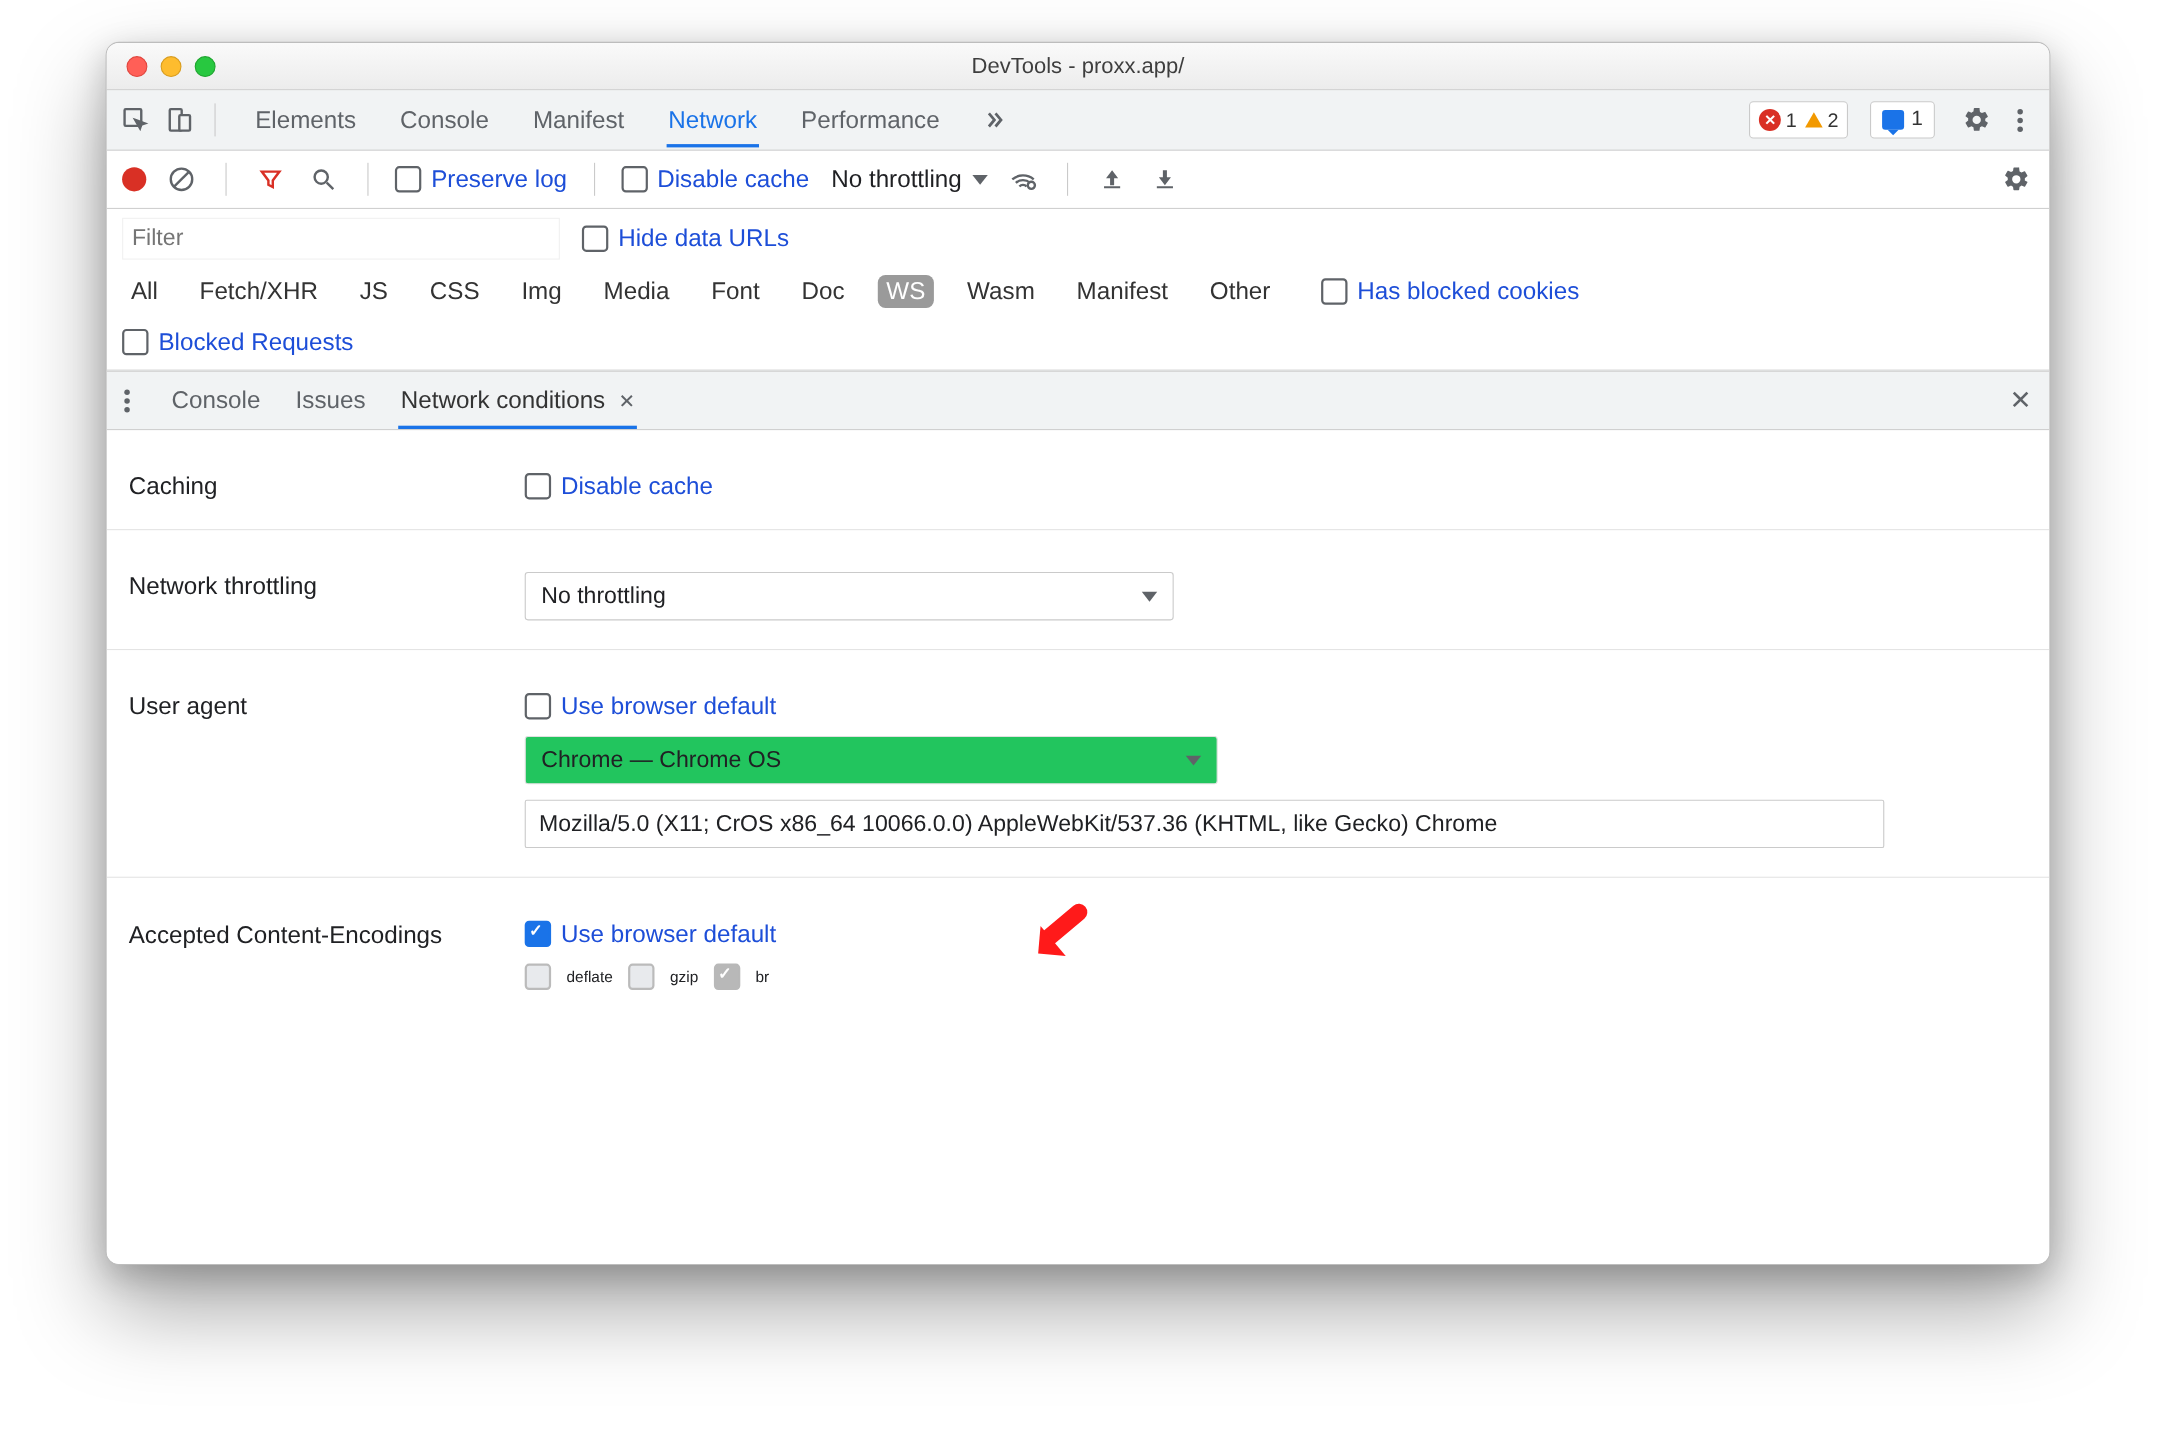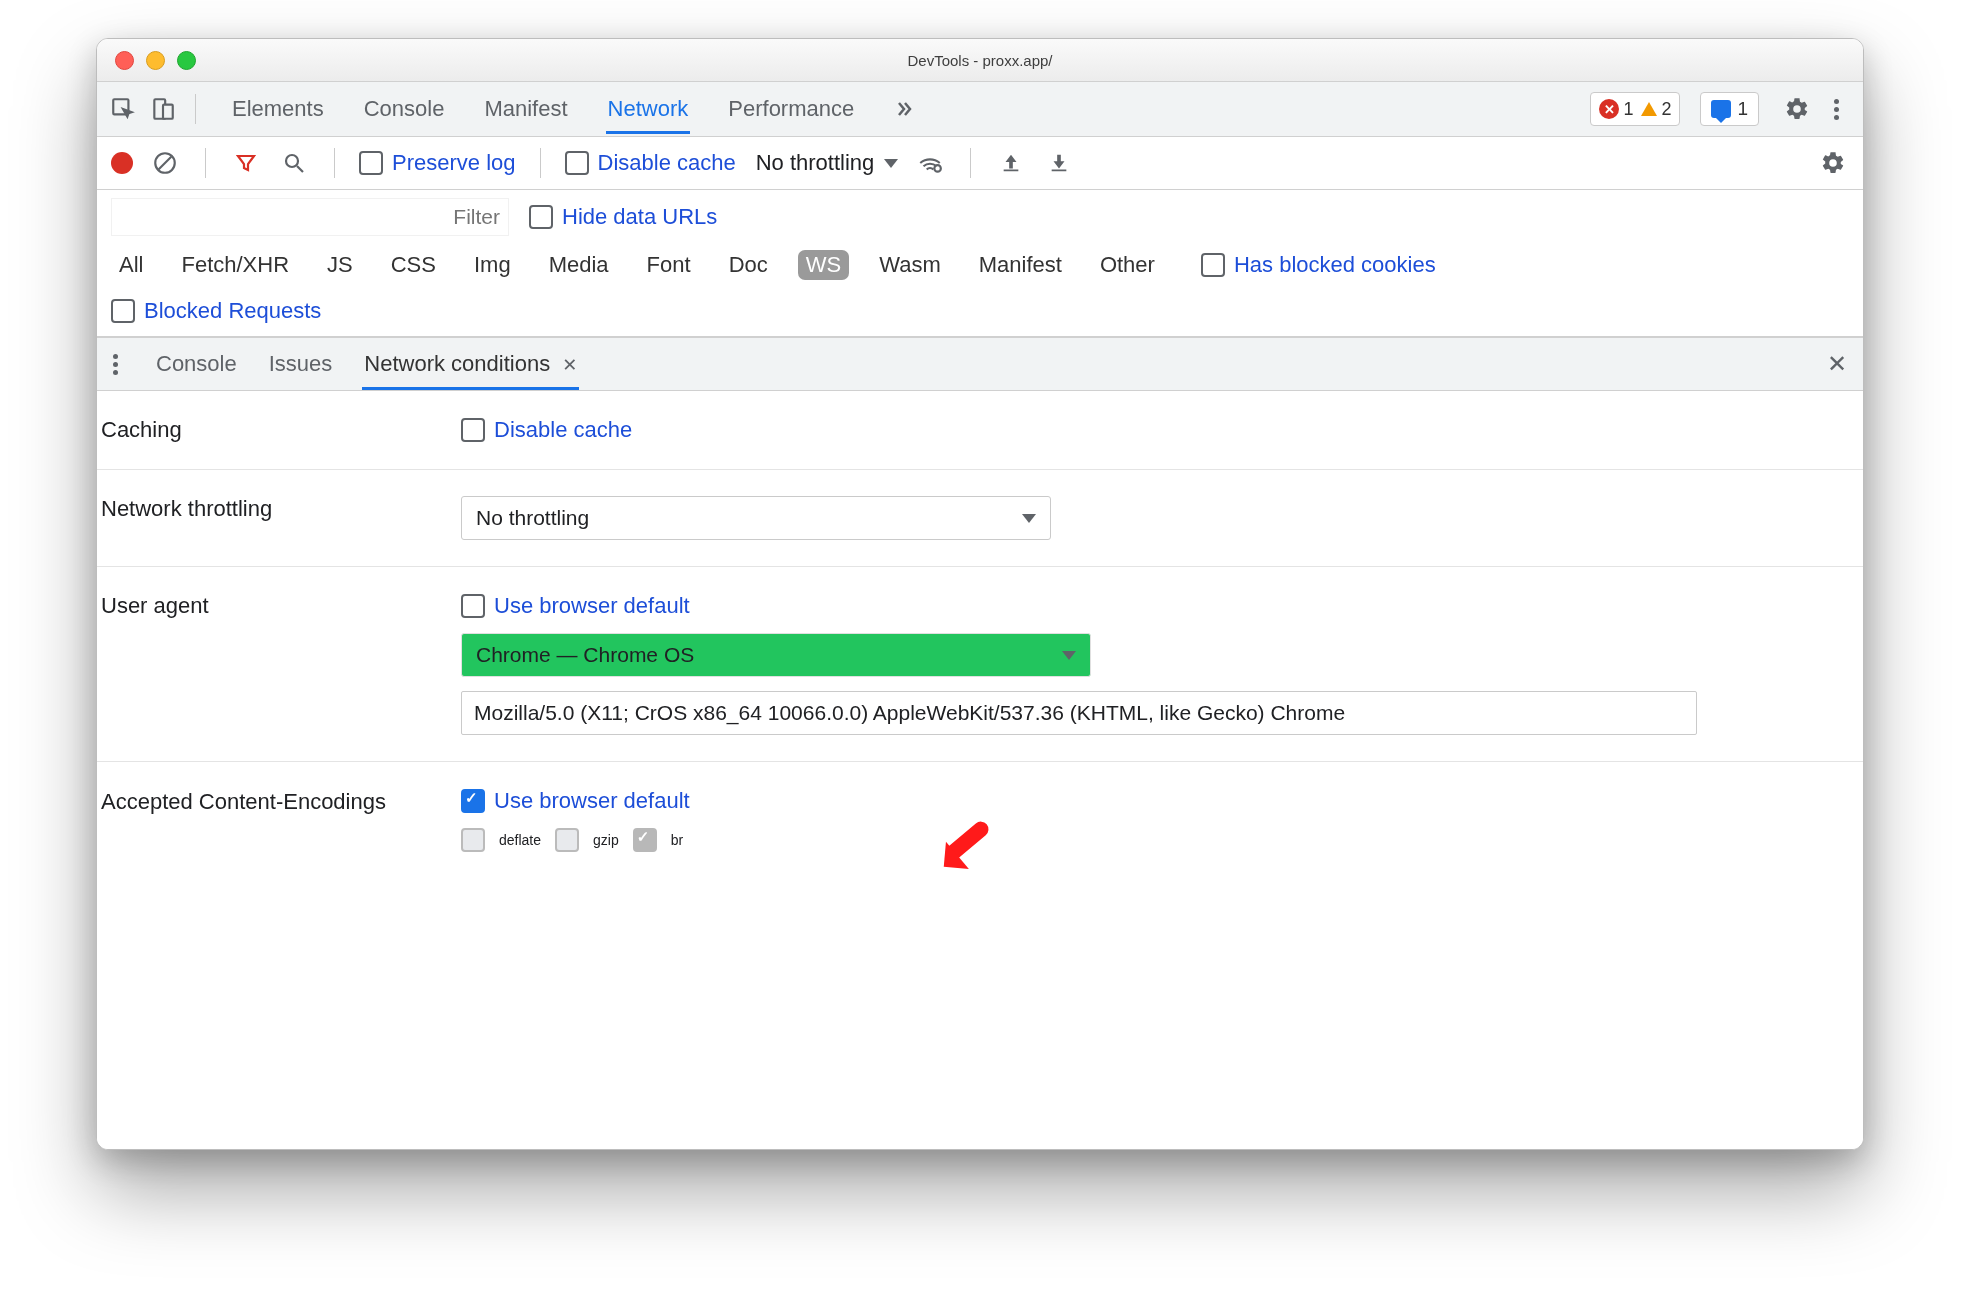--- a/index.html
+++ b/index.html
@@ -42,21 +42,21 @@
     border-bottom:1px solid var(--border);
     display:flex;
     align-items:center;
     position:relative;
   }
   .traffic{display:flex;gap:12px;position:absolute;left:18px;}
   .dot{width:17px;height:17px;border-radius:50%;}
   .dot.red{background:#ff5f57;border:1px solid #e1463e;}
   .dot.yellow{background:#febc2e;border:1px solid #d99d1e;}
   .dot.green{background:#28c840;border:1px solid #1fa62f;}
-  .title{flex:1;text-align:center;font-size:15px;color:#3e3e3e;}
+  .title{flex:1;text-align:center;font-size:20px;color:#3e3e3e;}
   
   .topbar{
     height:54px;
     background:var(--bg-top);
     border-bottom:1px solid var(--border);
     display:flex;align-items:center;
     padding:0 10px;
     gap:8px;
   }
   .vr{width:1px;height:30px;background:var(--border2);margin:0 8px;}
@@ -97,21 +97,21 @@
   .throttle{font-size:22px;color:#202124;margin-left:4px;display:flex;align-items:center;gap:10px;}
   .down-tri{width:0;height:0;border-left:7px solid transparent;border-right:7px solid transparent;border-top:9px solid #5f6368;}
   
   .filterbar{
     display:flex;align-items:center;gap:20px;
     padding:8px 14px;border-bottom:0;
     font-size:22px;flex-wrap:wrap;
   }
   .filter-input{
     width:380px;height:32px;border:1px solid #f1f1f1;padding:2px 8px;
-    font-size:21px;color:#333;font-family:inherit;text-align:right;
+    font-size:21px;color:#333;font-family:inherit;
   }
   .filter-row2{
     display:flex;align-items:center;gap:22px;padding:6px 14px 10px 14px;
     font-size:22px;flex-wrap:wrap;border-bottom:0;
   }
   .pill{padding:2px 8px;border-radius:7px;}
   .pill.sel{background:#9a9a9a;color:#fff;}
   .bottom-border{border-bottom:1px solid var(--border);}
   .bqrow{padding:8px 14px 12px 14px;display:flex;align-items:center;gap:10px;font-size:22px;}
   
@@ -120,21 +120,21 @@
     display:flex;align-items:center;padding:0 10px;gap:28px;font-size:22px;color:#5f6368;position:relative;
   }
   .drawer-tabs .dtab{padding:12px 2px;}
   .drawer-tabs .dtab.active{color:#333;border-bottom:3px solid var(--active);padding-bottom:10px;}
   .close-x{position:absolute;right:16px;color:#5f6368;font-size:24px;}
   .tabx{color:#5f6368;font-size:18px;margin-left:6px;}
   .kebab{display:flex;flex-direction:column;gap:3px;align-items:center;justify-content:center;margin-left:6px;margin-right:8px;}
   .kebab span{width:5px;height:5px;background:#5f6368;border-radius:50%;}
   
   .settings{flex:1;overflow:hidden;background:#fff;}
-  .srow{display:flex;align-items:flex-start;padding:26px 4px;border-bottom:1px solid #e4e4e4;}
+  .srow{display:flex;align-items:flex-start;padding:26px 20px;border-bottom:1px solid #e4e4e4;margin-top:12px;}
   .slabel{width:360px;font-size:22px;color:#202124;}
   .scontrols{flex:1;display:flex;flex-direction:column;gap:14px;align-items:flex-start;}
   .select{
     border:1px solid var(--border2);border-radius:3px;background:#fff;
     height:42px;display:flex;align-items:center;justify-content:space-between;
     padding:0 14px;font-size:21px;color:#202124;
   }
   .select.gray{background:#22c55e;border-color:#e0e0e0;}
   .txtinput{
     border:1px solid var(--border2);border-radius:2px;background:#fff;

